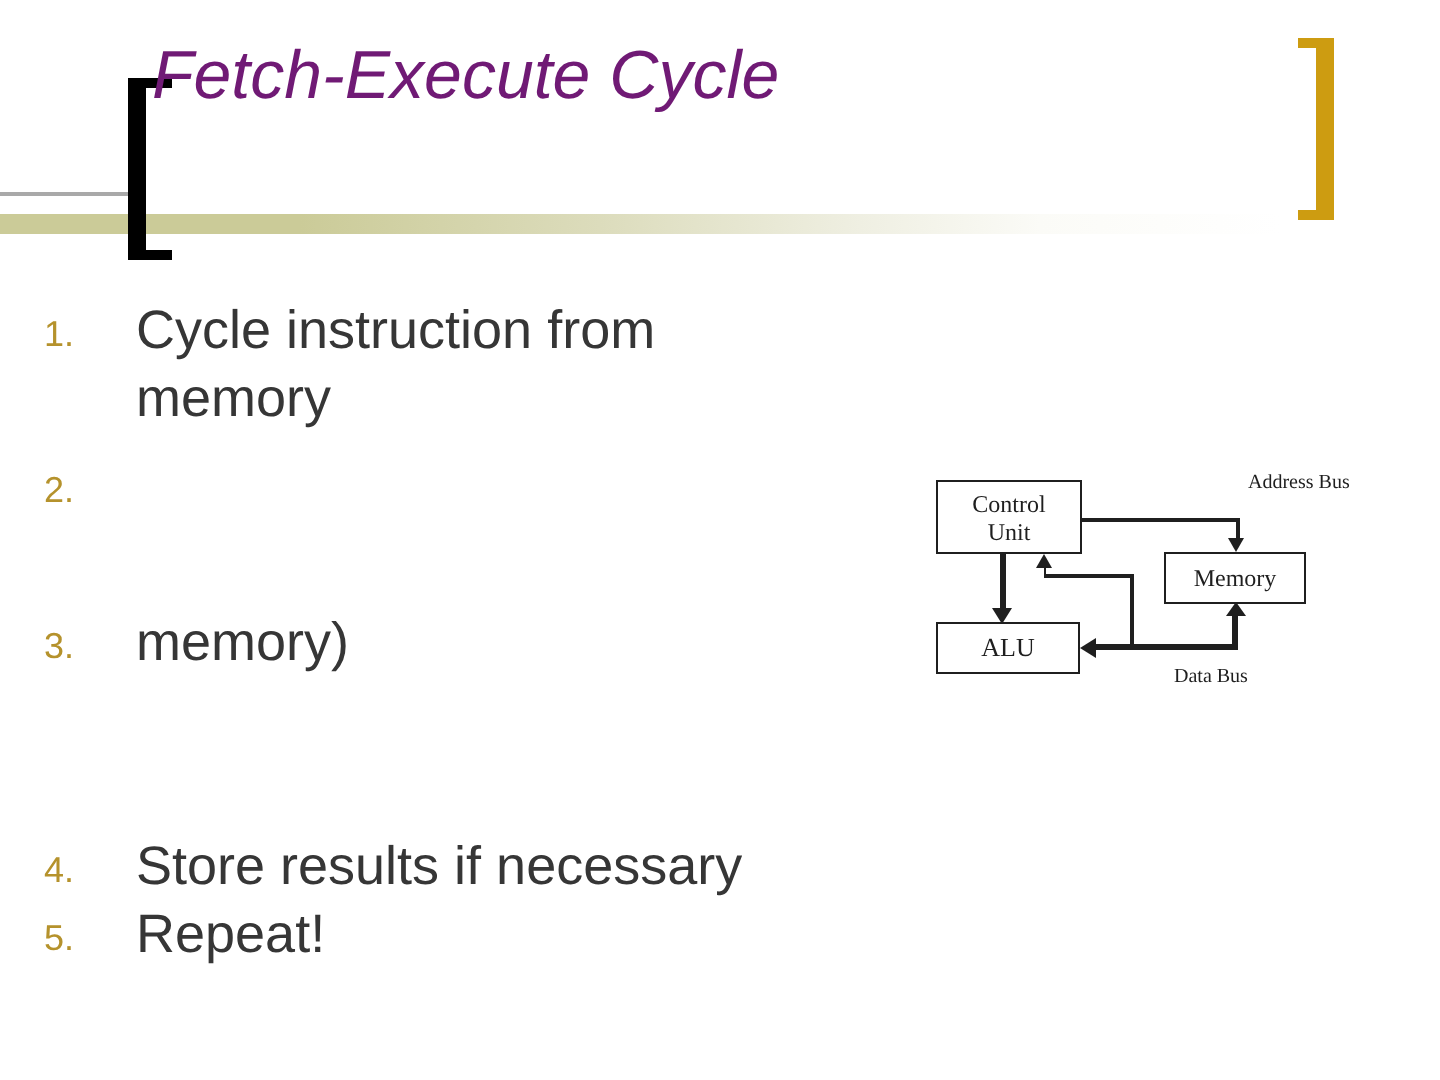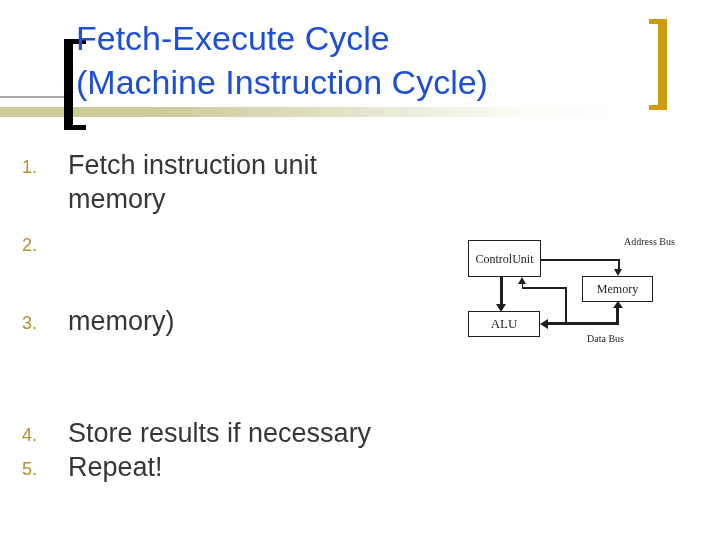--- a/index.html
+++ b/index.html
@@ -17,34 +17,34 @@
     position:absolute;left:64px;top:39px;width:22px;height:91px;box-sizing:border-box;
     border-left:9px solid #000;border-top:5px solid #000;border-bottom:5px solid #000;
   }
   .bracket-right{
     position:absolute;left:649px;top:19px;width:18px;height:91px;box-sizing:border-box;
     border-right:9px solid #cd9c11;border-top:5px solid #cd9c11;border-bottom:5px solid #cd9c11;
   }
   
   .title{
     position:absolute;left:76px;top:16px;width:560px;
-    font-size:34px;line-height:44px;color:#1d4ed8;letter-spacing:0px;white-space:nowrap;
+    font-size:34px;line-height:44px;color:#701a75;letter-spacing:0px;white-space:nowrap;font-style:italic;
   }
   
   .list-item{position:absolute;left:68px;width:420px;font-size:27px;line-height:34px;color:#363636;}
   .list-item .num{
     position:absolute;left:-46px;top:2px;font-size:18px;line-height:34px;color:#b5922c;
   }
   .item-1{top:148px;} .item-2{top:226px;} .item-3{top:304px;} .item-4{top:416px;} .item-5{top:450px;}
   .tline{white-space:nowrap;}
   
   .diagram{position:absolute;left:0;top:0;font-family:"Liberation Serif",serif;color:#1f1f1f;}
   .dbox{
     position:absolute;box-sizing:border-box;background:#ffffff;border:1px solid #1f1f1f;
-    display:flex;flex-direction:row;align-items:center;justify-content:center;
+    display:flex;flex-direction:column;align-items:center;justify-content:center;
     text-align:center;z-index:2;
   }
   .box-cu{left:468px;top:240px;width:73px;height:37px;font-size:12px;line-height:14px;}
   .box-mem{left:582px;top:276px;width:71px;height:26px;font-size:12px;}
   .box-alu{left:468px;top:311px;width:72px;height:26px;font-size:13px;}
   .bus-label{position:absolute;font-size:10px;line-height:12px;white-space:nowrap;z-index:2;}
   .lbl-address{left:601px;top:236px;margin-left:23px;}
   .lbl-data{left:587px;top:333px;}
   .dline{position:absolute;background:#1f1f1f;z-index:1;}
   .tri{position:absolute;width:0;height:0;z-index:1;}
@@ -71,26 +71,25 @@
 
 <div class="slide">
 
   <div class="band"></div>
   <div class="thin-left-line"></div>
   <div class="bracket-left"></div>
   <div class="bracket-right"></div>
 
   <div class="title">
     <div>Fetch-Execute Cycle</div>
-    <div>(Machine Instruction Cycle)</div>
   </div>
 
   <div class="list-item item-1">
     <span class="num">1.</span>
-    <div class="tline">Fetch instruction unit</div>
+    <div class="tline">Cycle instruction from</div>
     <div class="tline">memory</div>
   </div>
   <div class="list-item item-2">
     <span class="num">2.</span>
   </div>
   <div class="list-item item-3">
     <span class="num">3.</span>
     <div class="tline">memory)</div>
   </div>
   <div class="list-item item-4">

